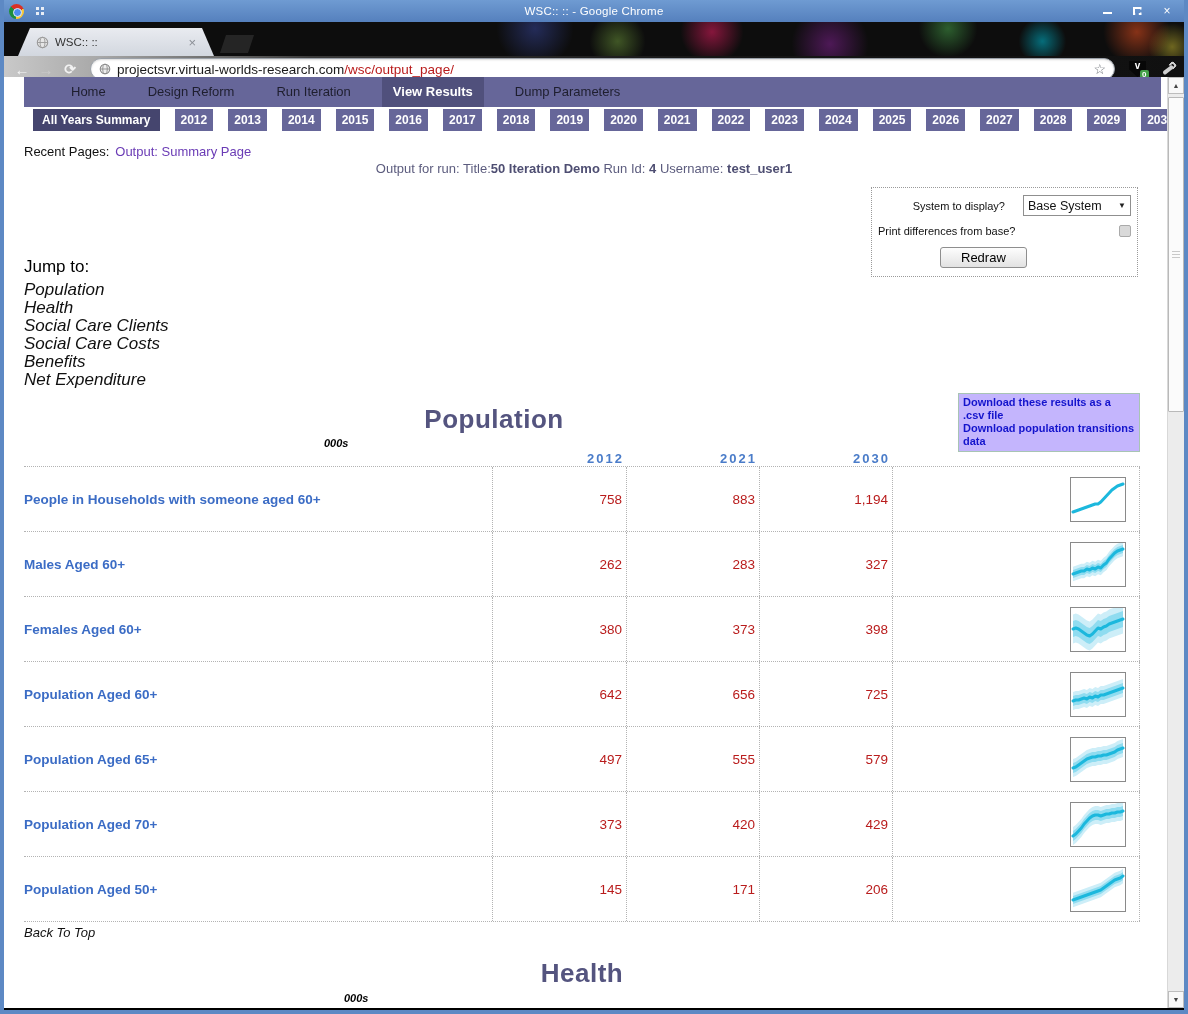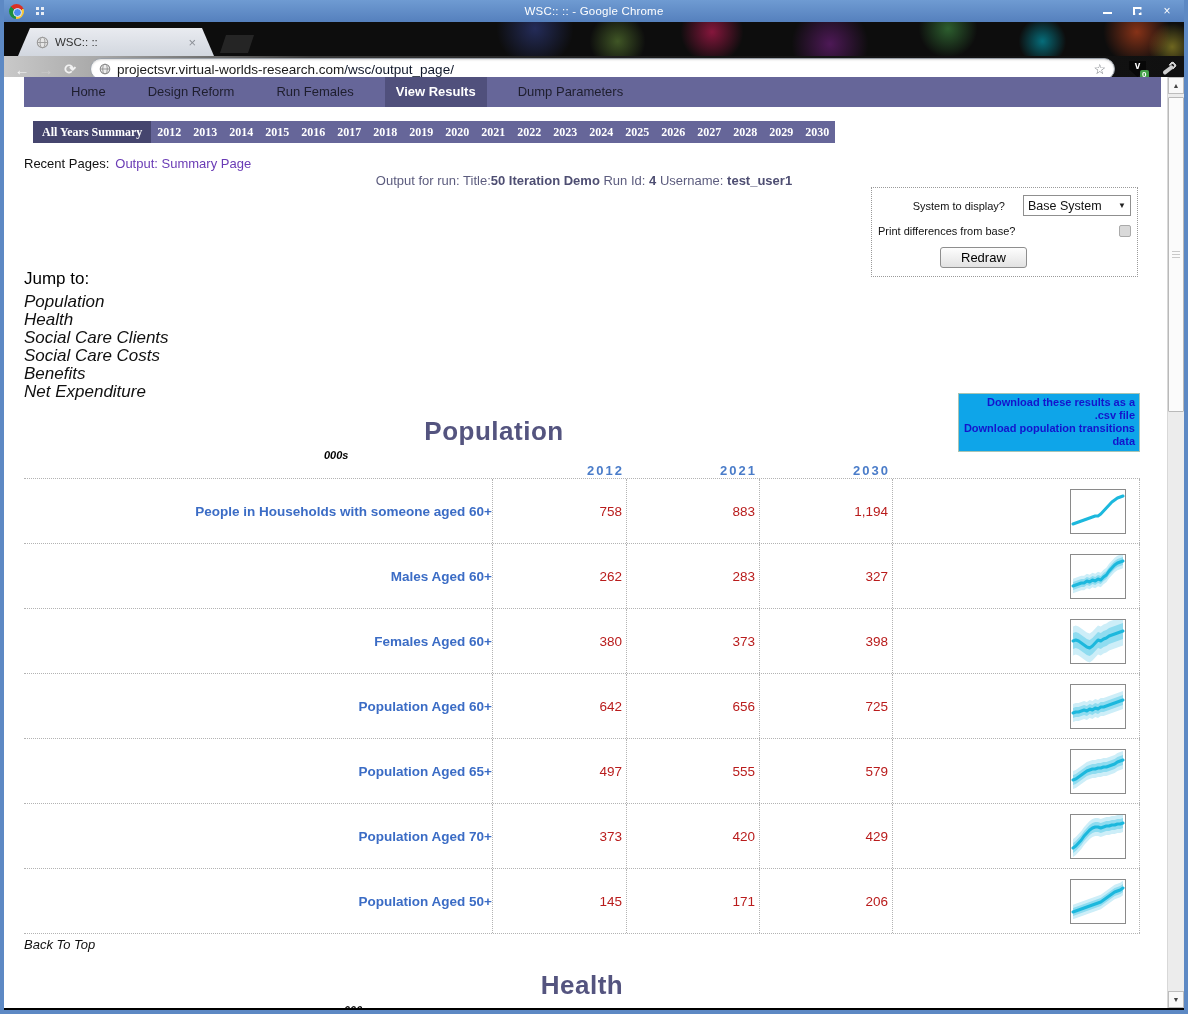--- a/index.html
+++ b/index.html
@@ -50,21 +50,21 @@
   .new-tab { position:absolute; left:216px; bottom:3px; width:34px; height:18px; background:#2a2a2a;
              clip-path:polygon(6px 0,100% 0,calc(100% - 6px) 100%,0 100%); opacity:.85; }
   .toolbar { height:26px; display:flex; align-items:center; padding:0 8px 0 6px;
              background:linear-gradient(90deg,#c9c9c9 0%,#a8a8a8 8%,#3a3a3a 26%,#161616 60%,#101010 100%); }
   .nav-btn { width:24px; text-align:center; font-size:15px; font-weight:bold; line-height:1; }
   .back-btn { color:#f6f6f6; } .fwd-btn { color:#d6d6d6; opacity:.6; } .reload-btn { color:#f2f2f2; font-size:14px; }
   .urlbar { flex:1; height:22px; background:#fff; border:1px solid #9aa0a8; border-radius:11px;
             margin:0 10px 0 8px; display:flex; align-items:center; padding:0 8px;
             box-shadow:inset 0 1px 2px rgba(0,0,0,.15); }
   .url-text { font-size:13.5px; color:#1a1a1a; margin-left:6px; flex:1; white-space:nowrap; overflow:hidden; }
-  .url-path { color:#0f172a; }
+  .url-path { color:#b91c1c; }
   .star { color:#6d7278; font-size:14px; line-height:1; }
   .ext-icon { position:relative; width:17px; height:16px; margin:0 10px 0 4px; }
   .ext-shape { position:absolute; inset:0 0 0 0; background:#070707;
                clip-path:polygon(0 0,100% 0,100% 52%,50% 100%,0 52%); }
   .ext-shape::after { content:"v"; position:absolute; left:0; right:0; top:-1px; text-align:center;
                color:#fff; font-size:10px; font-weight:bold; }
   .ext-badge { position:absolute; right:-3px; bottom:-2px; background:#43a047; color:#fff;
                font-size:8px; font-weight:bold; padding:0 2.5px; border-radius:2px; line-height:9px; }
   .wrench { width:16px; height:16px; position:relative; margin-left:4px; }
   .wrench i { position:absolute; left:2px; top:7px; width:12px; height:3.5px; background:#cfcfcf;
@@ -84,21 +84,21 @@
               border:1px solid #b9b9b9; border-radius:1px; }
   .sb-grip { position:absolute; left:3px; right:3px; top:50%; height:8px; margin-top:-4px;
              background:repeating-linear-gradient(#c9c9c9 0 1px,transparent 1px 3px); }
 
   
   .content { position:relative; width:100%; height:100%; }
   .navbar { height:30px; background:#666699; display:flex; align-items:center;
             padding-left:36px; gap:20px; }
   .nav-item { color:#1e1e2e; font-size:13px; line-height:30px; padding:0 11px; cursor:pointer; white-space:nowrap; }
   .nav-item.active { background:#50507c; color:#fff; font-weight:bold; }
-  .year-row { margin:14px 0 0 9px; display:flex; gap:0; flex-wrap:nowrap;font-family:Liberation Serif, serif; }
+  .year-row { margin:2px 0 0 9px; display:flex; gap:15px; flex-wrap:nowrap; }
   .year-btn { background:#666699; color:#fff; font-size:12px; font-weight:600;
               padding:4px 6px; line-height:14px; white-space:nowrap; cursor:pointer; }
   .year-btn.summary { background:#45456e; font-weight:bold; padding:4px 9px; }
   .recent { margin-top:13px; font-size:13px; color:#111; }
   .recent a { color:#6a3bb5; text-decoration:none; margin-left:6px; cursor:pointer; }
   .run-line { margin-top:2px; width:1120px; text-align:center; font-size:13px; color:#5c5c7e; }
   .run-line b { color:#4e4e72; }
 
   .system-box { position:absolute; top:110px; right:23px; width:267px; border:1px dotted #9a9a9a;
                 padding:7px 6px 8px 6px; background:#fff; font-size:11px; color:#111; }
@@ -112,35 +112,35 @@
   .sys-row3 { margin-top:10px; }
   .redraw-btn { margin-left:62px; border:1px solid #8e8e8e; border-radius:3px;
                 background:linear-gradient(#fdfdfd,#e2e2e2); font-size:13px; padding:2px 20px; cursor:pointer; }
 
   .jump { margin-top:81px; font-size:17px; color:#000; }
   .jump-label { font-style:normal; margin-bottom:4px; }
   .jump a { display:block; font-style:italic; color:#101010; text-decoration:none;
             line-height:18px; cursor:pointer; }
 
   .download-box { position:absolute; top:316px; right:21px; width:182px; border:1px solid #a8c4b4;
-                  padding:2px 4px 3px 4px; text-align:right; background:#0ea5e9; }
+                  padding:2px 4px 3px 4px; text-align:left; background:#c4b5fd; }
   .download-box a { display:block; color:#1414cc; font-size:11px; font-weight:bold;
                     text-decoration:none; line-height:13px; cursor:pointer; }
 
   .pop-head-wrap { width:940px; margin-top:16px; text-align:center; }
   h1.section { font-size:26px; font-weight:bold; color:#54547f; letter-spacing:.5px; line-height:29px; }
   .units { margin:3px 0 0 300px; font-size:11px; font-weight:bold; font-style:italic; color:#000; height:13px;}
   .grid-row { display:grid; grid-template-columns:469px 134px 133px 133px 1fr; width:1116px; }
   .head-row { margin-top:1px; height:15px; }
   .head-cell { text-align:right; padding-right:3px; font-size:13px; font-weight:bold;
                color:#4a7cc9; letter-spacing:2px; }
   .ptable { width:1116px; border-top:1px dotted #b3b3b3; }
   .prow { height:65px; border-bottom:1px dotted #b3b3b3; }
   .cell { height:100%; display:flex; align-items:center; border-right:1px dotted #b3b3b3; }
-  .cell-label { justify-content:flex-end; }
+  .cell-label { justify-content:flex-start; }
   .cell-label a { color:#3b6cc5; font-weight:bold; font-size:13.5px; text-decoration:none;
                   text-align:center; cursor:pointer; }
   .cell-val { justify-content:flex-end; padding-right:4px; font-size:13.5px; color:#b91c1c; }
   .cell-spark { justify-content:flex-end; padding-right:13px; }
   .sparkbox { width:56px; height:45px; border:1px solid #8a8a8a; background:#fff; }
   .back-top { margin-top:3px; font-size:13px; font-style:italic; color:#101010;
               text-decoration:none; display:inline-block; cursor:pointer; }
   .health-wrap { width:1116px; margin-top:18px; text-align:center; }
   .units-partial { margin:4px 0 0 320px; font-size:11px; font-weight:bold; font-style:italic; }
 </style>
@@ -205,21 +205,21 @@
   <div class="viewport-wrap">
     <div class="page">
       <div class="content">
 
         <div class="navbar">
 
             <div class="nav-item">Home</div>
 
             <div class="nav-item">Design Reform</div>
 
-            <div class="nav-item">Run Females</div>
+            <div class="nav-item">Run Iteration</div>
 
             <div class="nav-item active">View Results</div>
 
             <div class="nav-item">Dump Parameters</div>
 
         </div>
 
         <div class="year-row">
           <div class="year-btn summary">All Years Summary</div>
 

